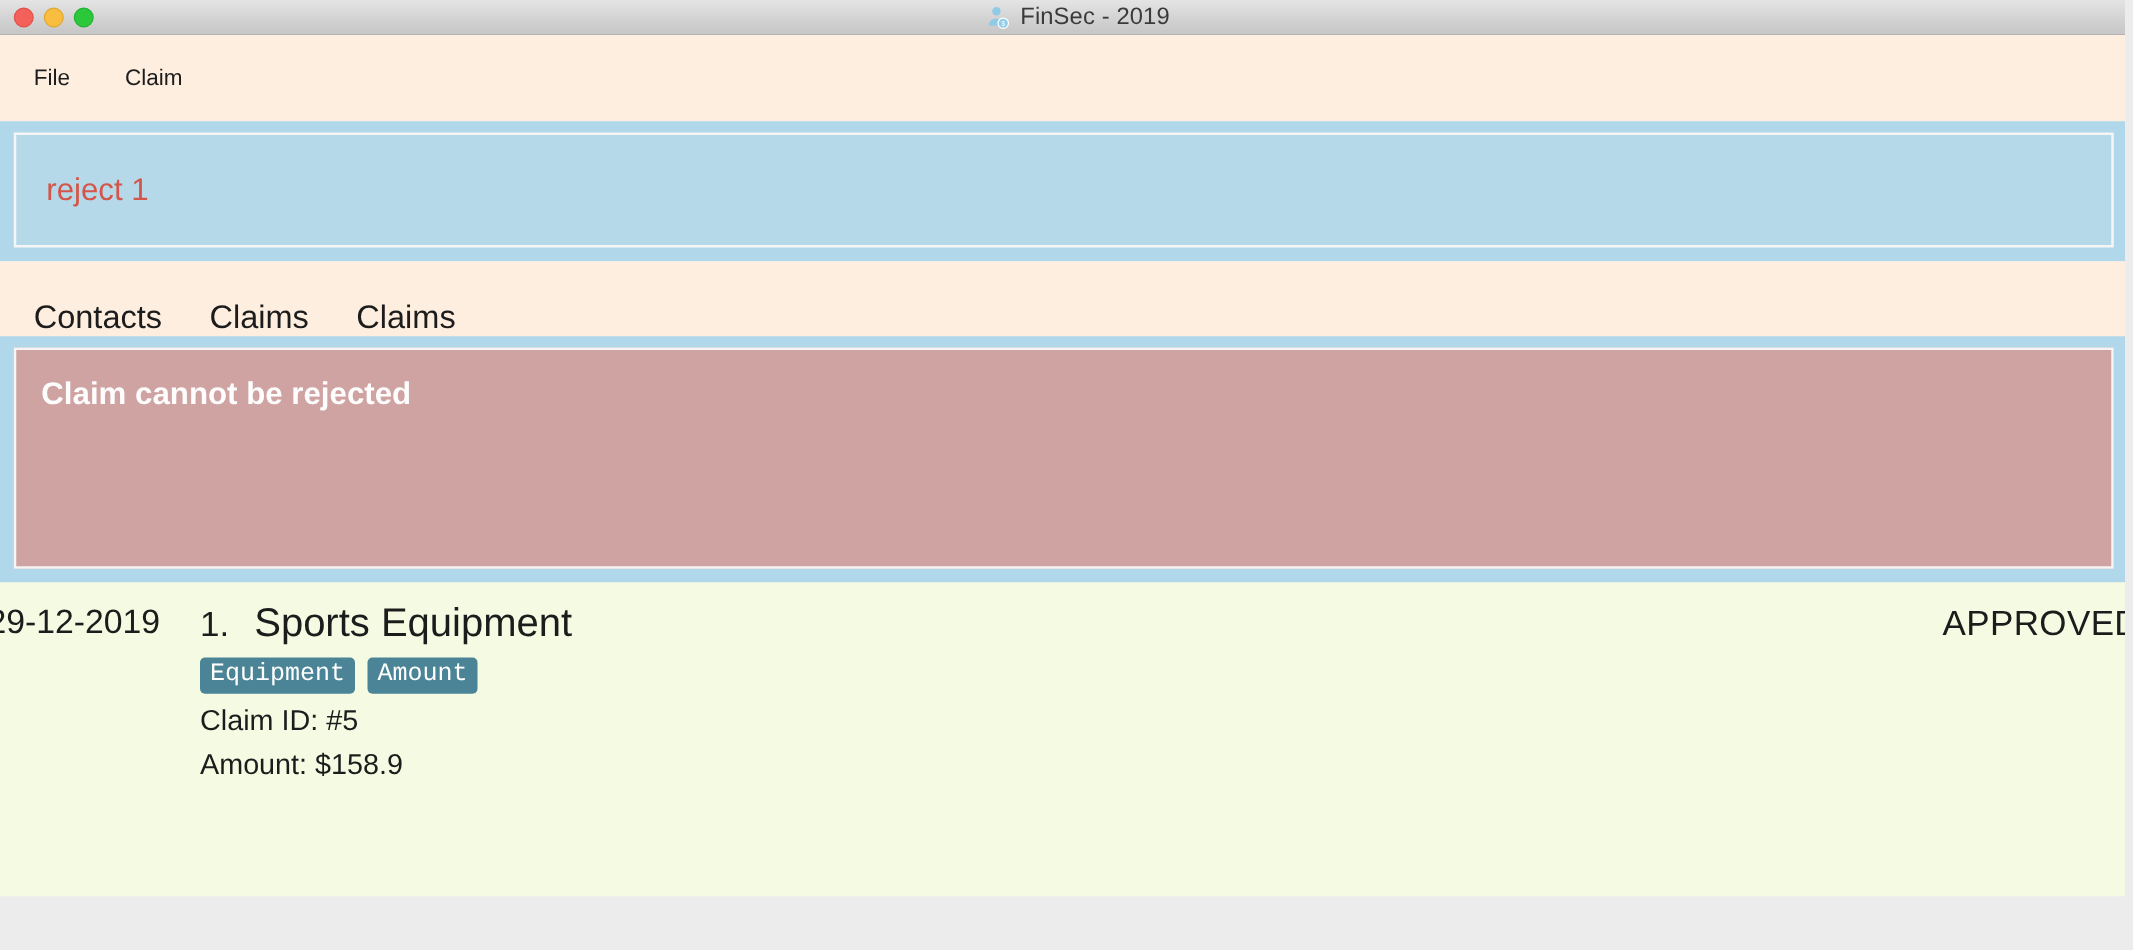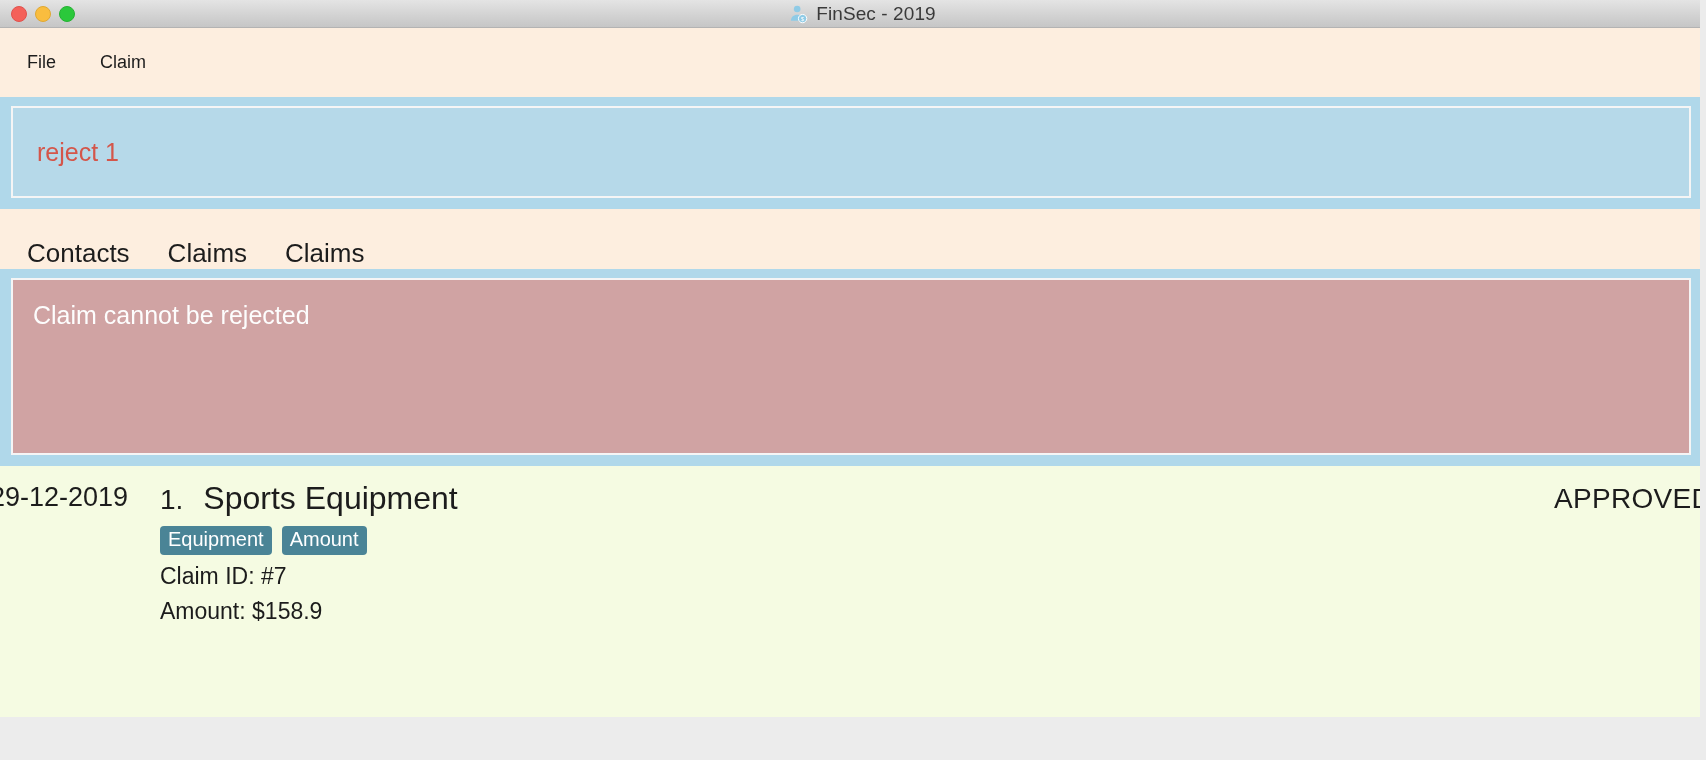--- a/index.html
+++ b/index.html
@@ -122,20 +122,21 @@
   
   .result-strip {
     background: #b0d8ea;
     padding: 9px 9px 11px 11px;
   }
   .result-panel {
     height: 177px;
     background: #d0a3a3;
     border: 2px solid #f5f5f5;
     padding: 22px 0 0 20px;
+    font-weight: bold;
   }
   .result-text {
     font-size: 25px;
     color: #fdfdfd;
     font-family: "Liberation Sans", sans-serif;
     line-height: 1.1;
     white-space: nowrap;
   }
 
   
@@ -183,21 +184,21 @@
   }
   .tag-row {
     display: flex;
     gap: 10px;
     margin-top: 9px;
   }
   .tag {
     background: #4a8496;
     color: #ffffff;
     font-size: 20px;
-    font-family: Liberation Sans, sans-serif;
+    font-family: Liberation Mono, monospace;
     padding: 3px 8px 5px 8px;
     border-radius: 4px;
     line-height: 1.05;
     white-space: nowrap;
   }
   .detail-line {
     font-size: 23px;
     color: #1c1c1c;
     font-family: "Liberation Sans", sans-serif;
     margin-top: 8px;
@@ -268,21 +269,21 @@
       <div class="card-date">29-12-2019</div>
       <div class="card-body">
         <div class="card-title-row">
           <span class="card-index">1.</span>
           <span class="card-title">Sports Equipment</span>
         </div>
         <div class="tag-row">
           <span class="tag">Equipment</span>
           <span class="tag">Amount</span>
         </div>
-        <div class="detail-line">Claim ID: #7</div>
+        <div class="detail-line">Claim ID: #5</div>
         <div class="detail-line">Amount: $158.9</div>
       </div>
       <div class="card-status">APPROVED</div>
     </div>
     <div class="list-filler"></div>
   </div>
 
 </div>
 
 </body></html>

